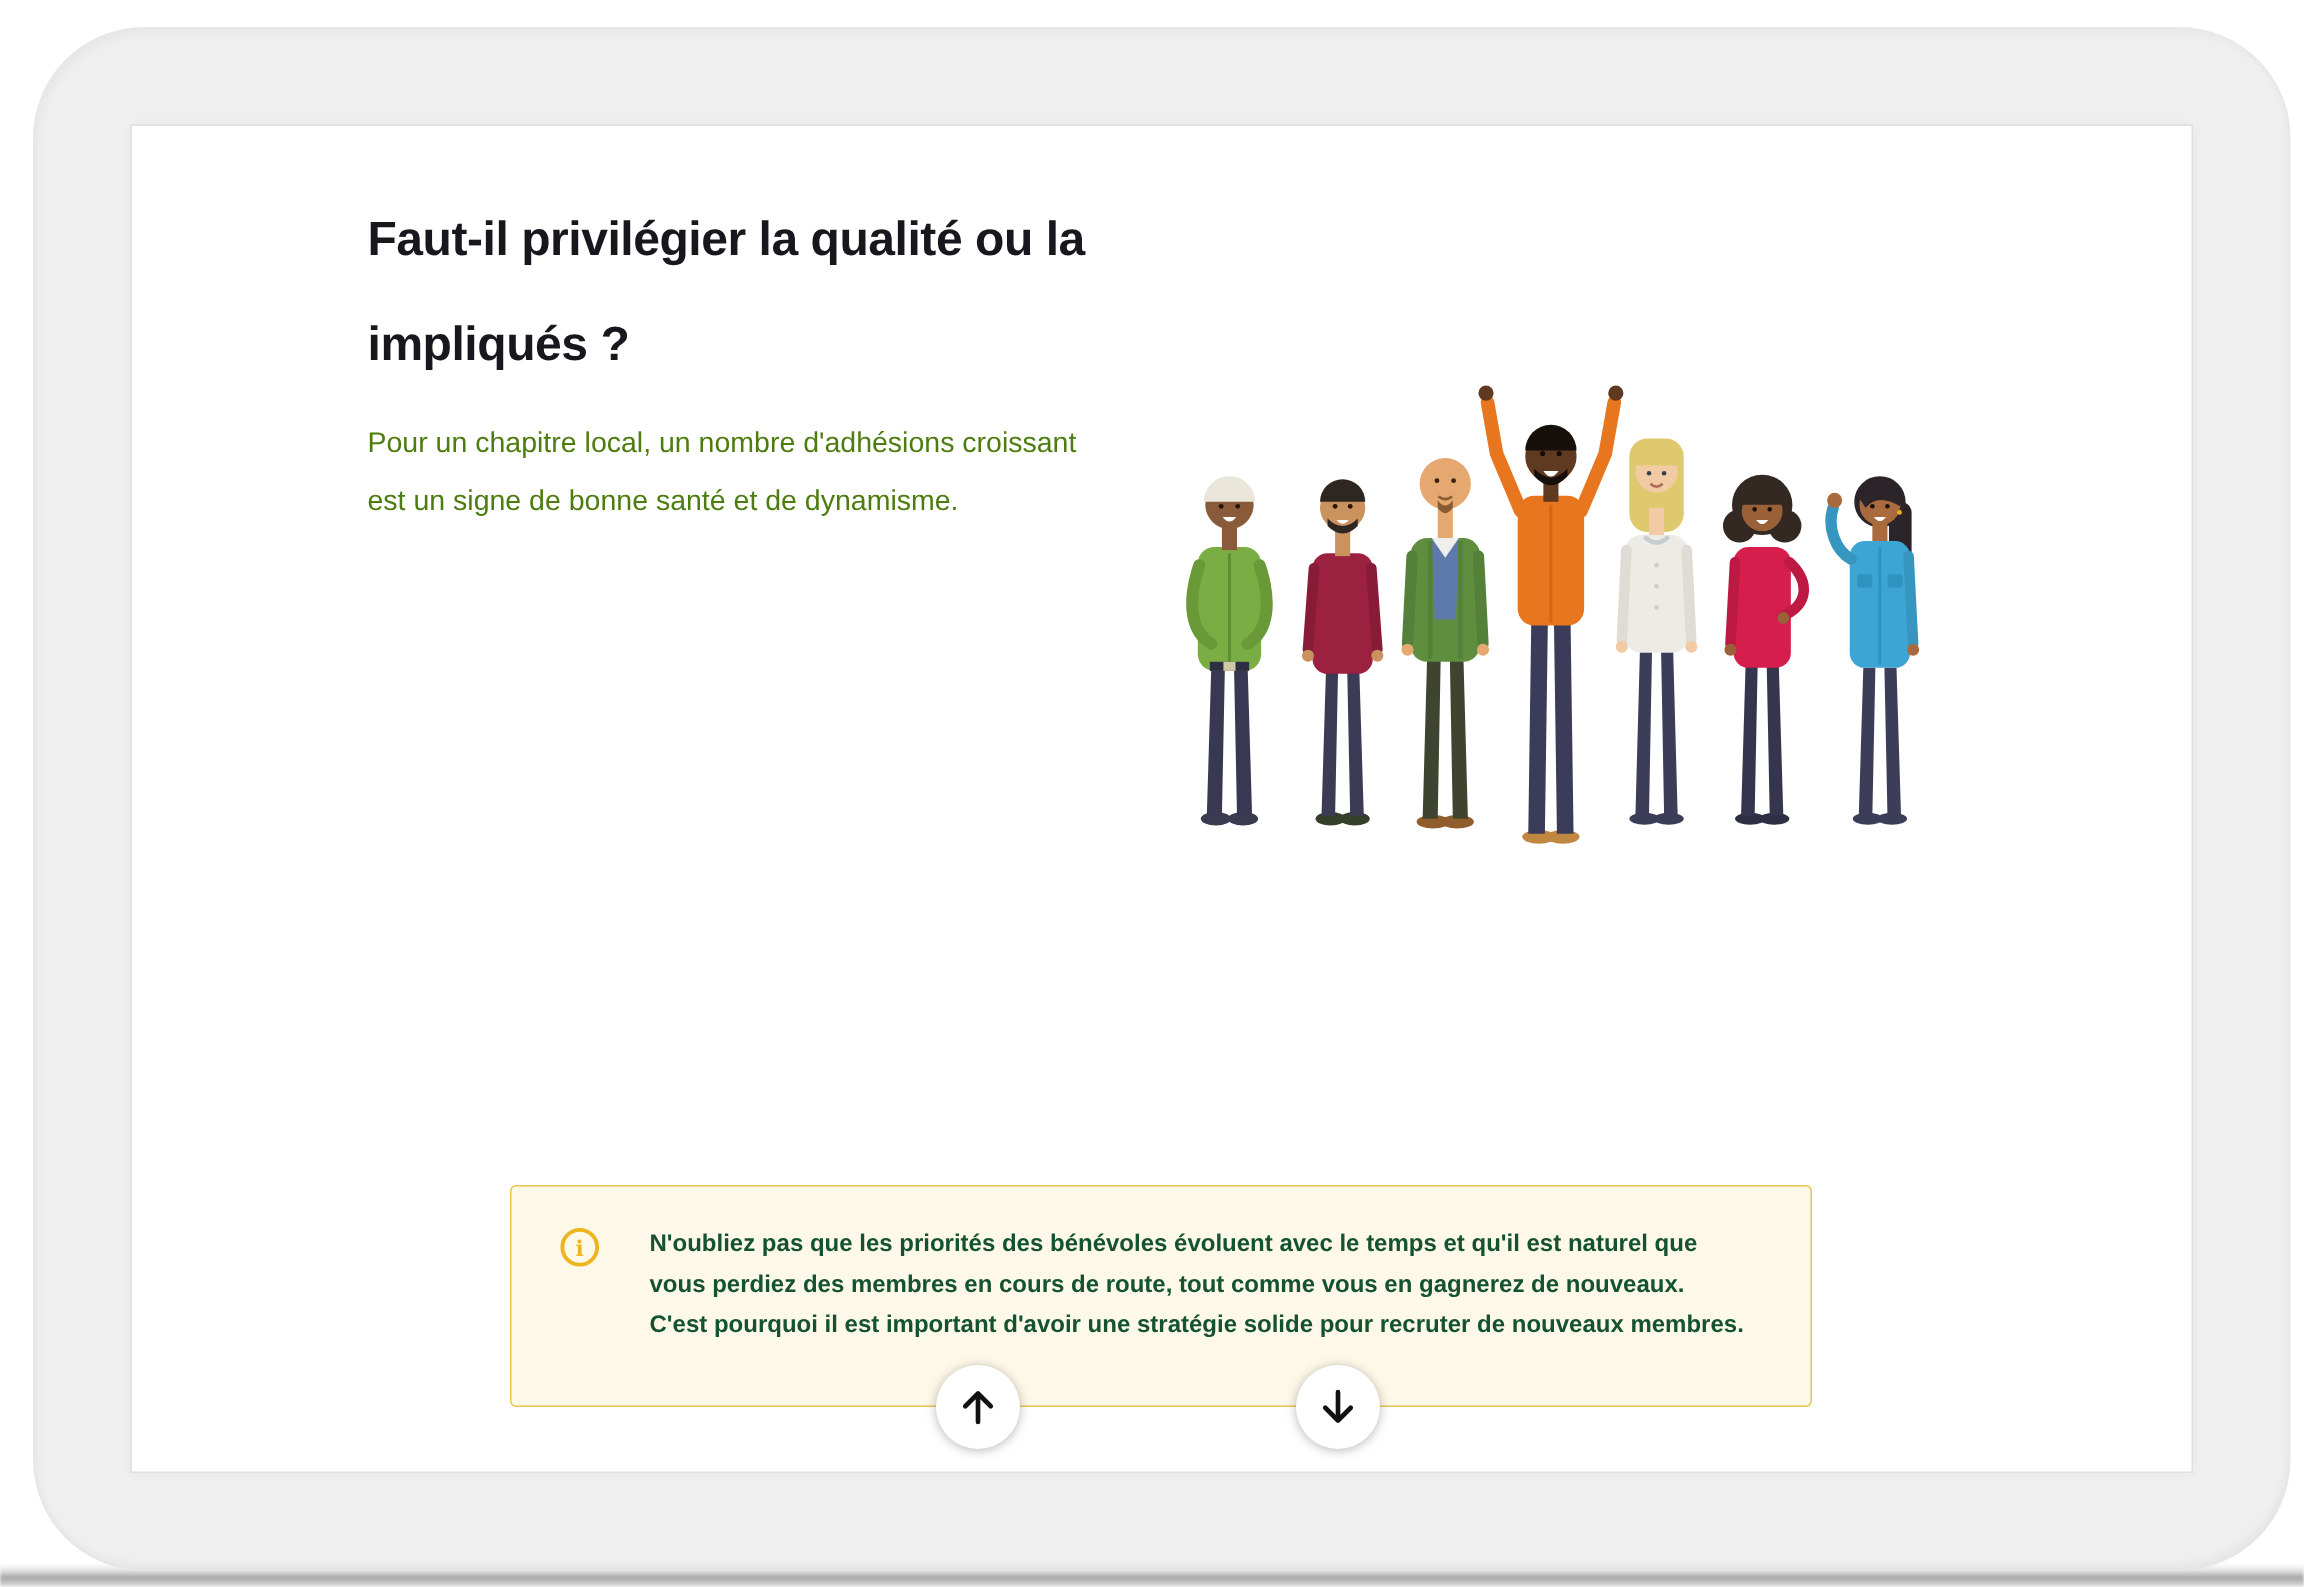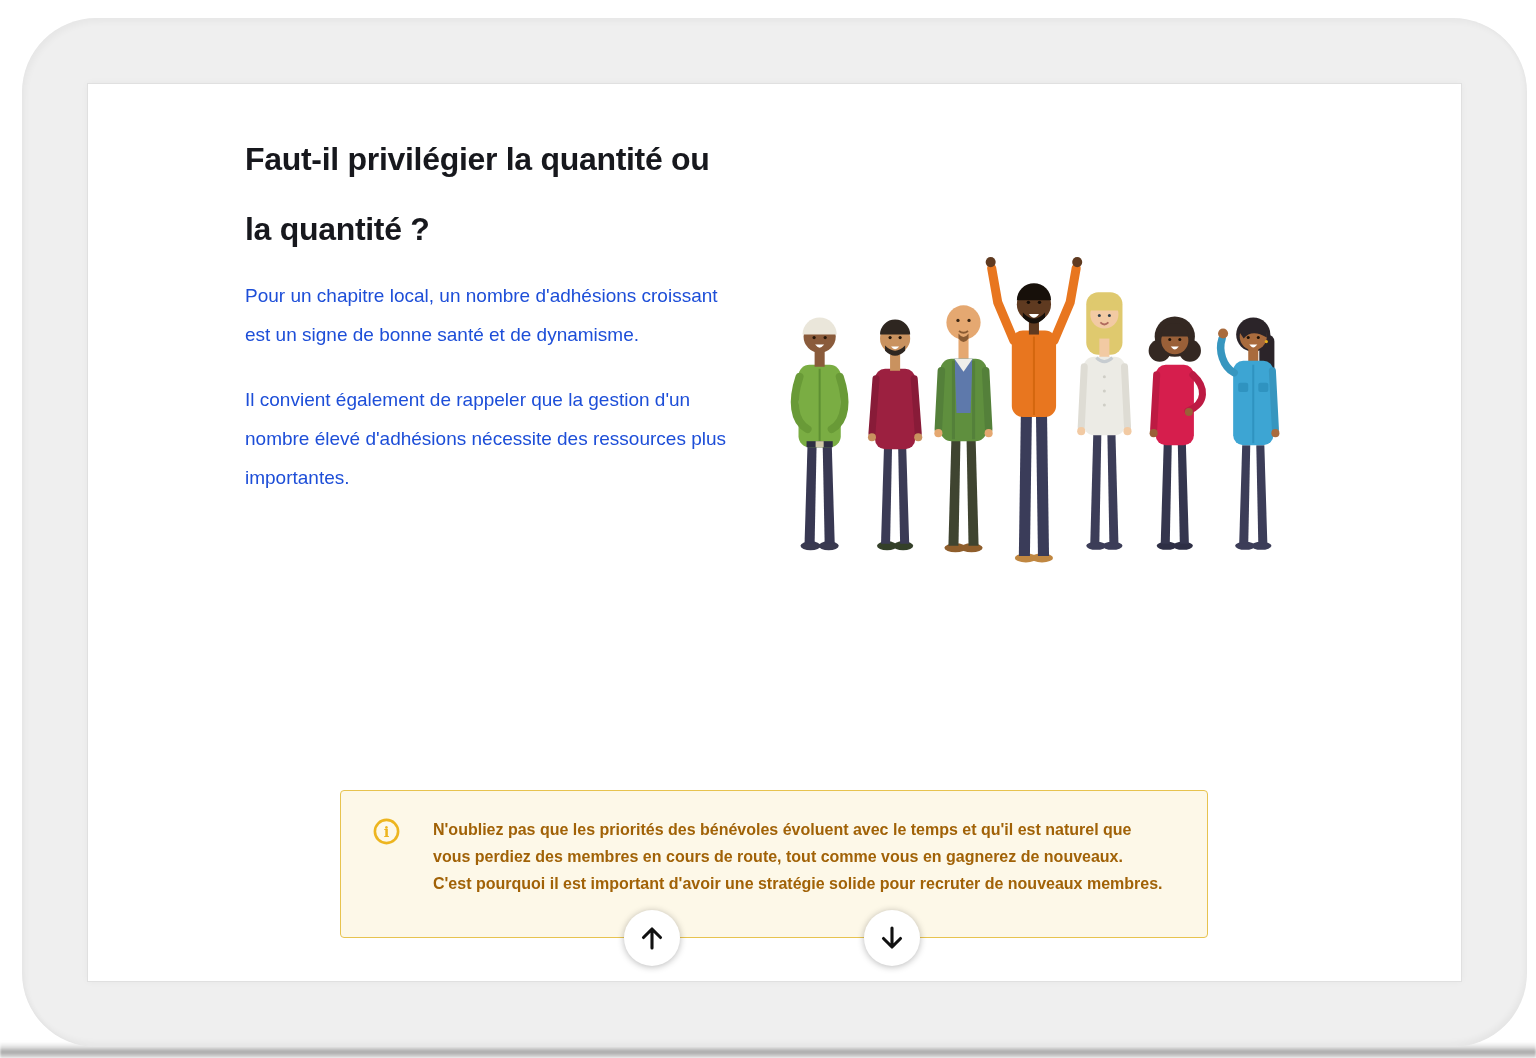--- a/index.html
+++ b/index.html
@@ -34,37 +34,37 @@
 
   
   .text-col { position:absolute; left:157px; top:40px; width:495px; }
   .lesson-title {
     margin:0 0 12px 0;
     font-size:32px; line-height:70px; font-weight:700;
     letter-spacing:-0.3px; color:#17181d;
   }
   .text-col p {
     margin:0 0 26px 0;
-    font-size:19px; line-height:39px; color:#1d4ed8;
+    font-size:19px; line-height:39px; color:#4d7c0f;
   }
 
   
   .illustration { position:absolute; left:698px; top:160px; width:516px; height:330px; }
 
   
   .note {
     position:absolute; left:252px; top:706px; width:868px; min-height:140px;
     background:var(--note-bg,#fdf8e8);
     border:1px solid var(--note-border,#e7c34f);
     border-radius:4px;
     padding:25px 44px 40px 92px;
   }
   .note-icon { position:absolute; left:32px; top:27px; width:27px; height:27px; }
   .note-text {
-    margin:0; font-size:16px; line-height:27px; font-weight:700; color:#a16207;
+    margin:0; font-size:16px; line-height:27px; font-weight:700; color:#14532d;
   }
 
   
   .nav-btn {
     position:absolute; width:56px; height:56px; border-radius:50%;
     background:#ffffff; border:none; padding:0; cursor:pointer;
     box-shadow:0 1px 7px rgba(0,0,0,0.28);
     display:flex; align-items:center; justify-content:center;
     z-index:3;
   }
@@ -74,23 +74,22 @@
 </style>
 </head>
 <body>
 
 <div class="ground-shadow"></div>
 
 <div class="tablet">
   <div class="screen">
 
     <div class="text-col">
-      <h1 class="lesson-title">Faut-il privilégier la quantité ou la quantité ?</h1>
+      <h1 class="lesson-title">Faut-il privilégier la qualité ou la impliqués ?</h1>
       <p>Pour un chapitre local, un nombre d'adhésions croissant est un signe de bonne santé et de dynamisme.</p>
-      <p>Il convient également de rappeler que la gestion d'un nombre élevé d'adhésions nécessite des ressources plus importantes.</p>
     </div>
 
     <svg class="illustration" viewBox="0 0 510 328" xmlns="http://www.w3.org/2000/svg" aria-hidden="true">
 
       <g transform="translate(32,0)">
         <ellipse cx="-9" cy="300" rx="10" ry="4.5" fill="#3a3a50"></ellipse>
         <ellipse cx="9" cy="300" rx="10" ry="4.5" fill="#3a3a50"></ellipse>
         <path d="M-12,198 L-3,198 L-5,298 L-15,298 Z" fill="#383852"></path>
         <path d="M12,198 L3,198 L5,298 L15,298 Z" fill="#383852"></path>
         <rect x="-21" y="120" width="42" height="82" rx="11" fill="#7aad43"></rect>

